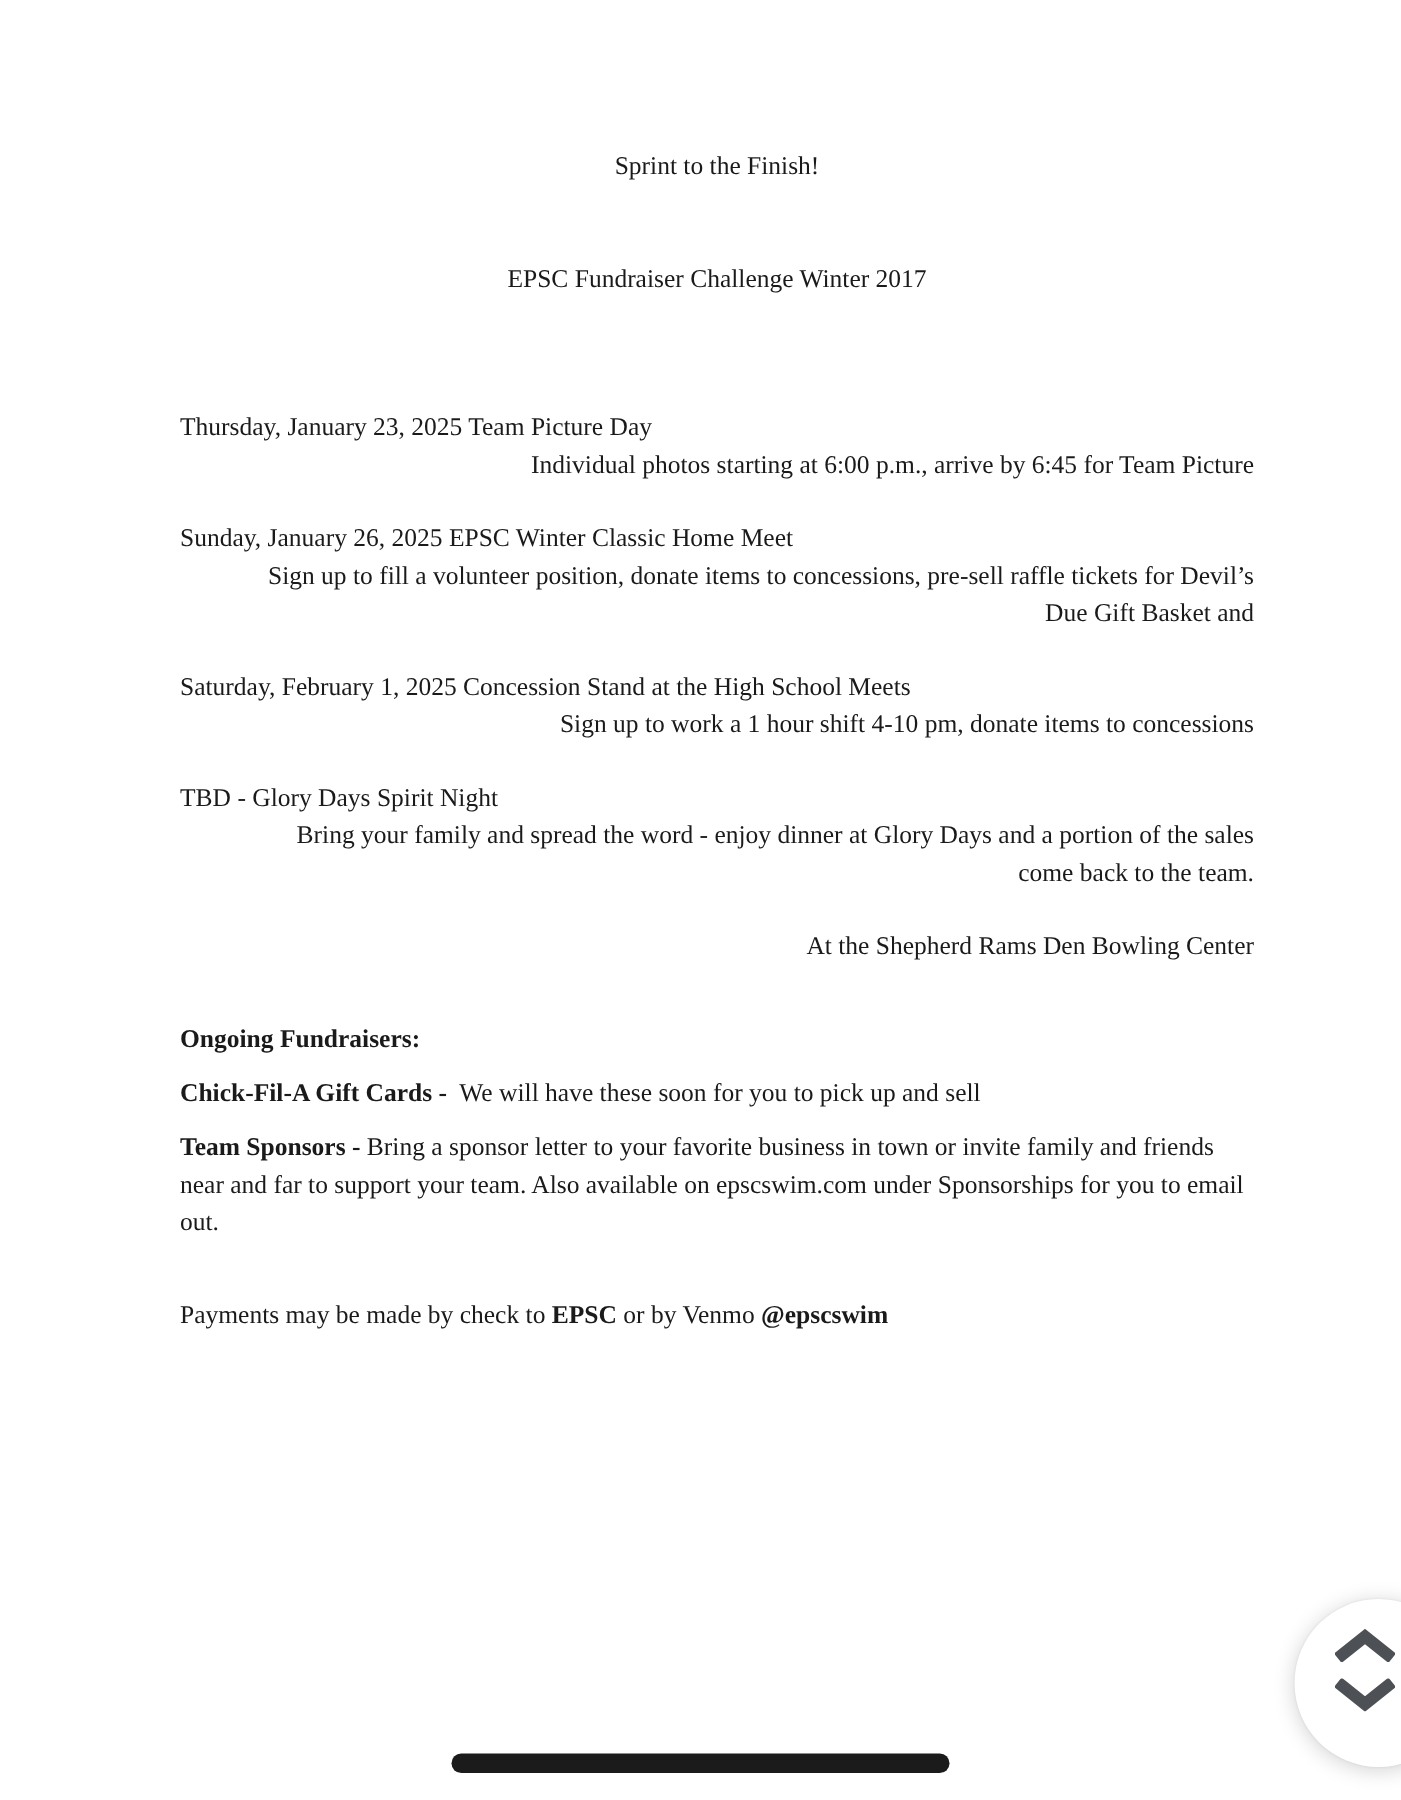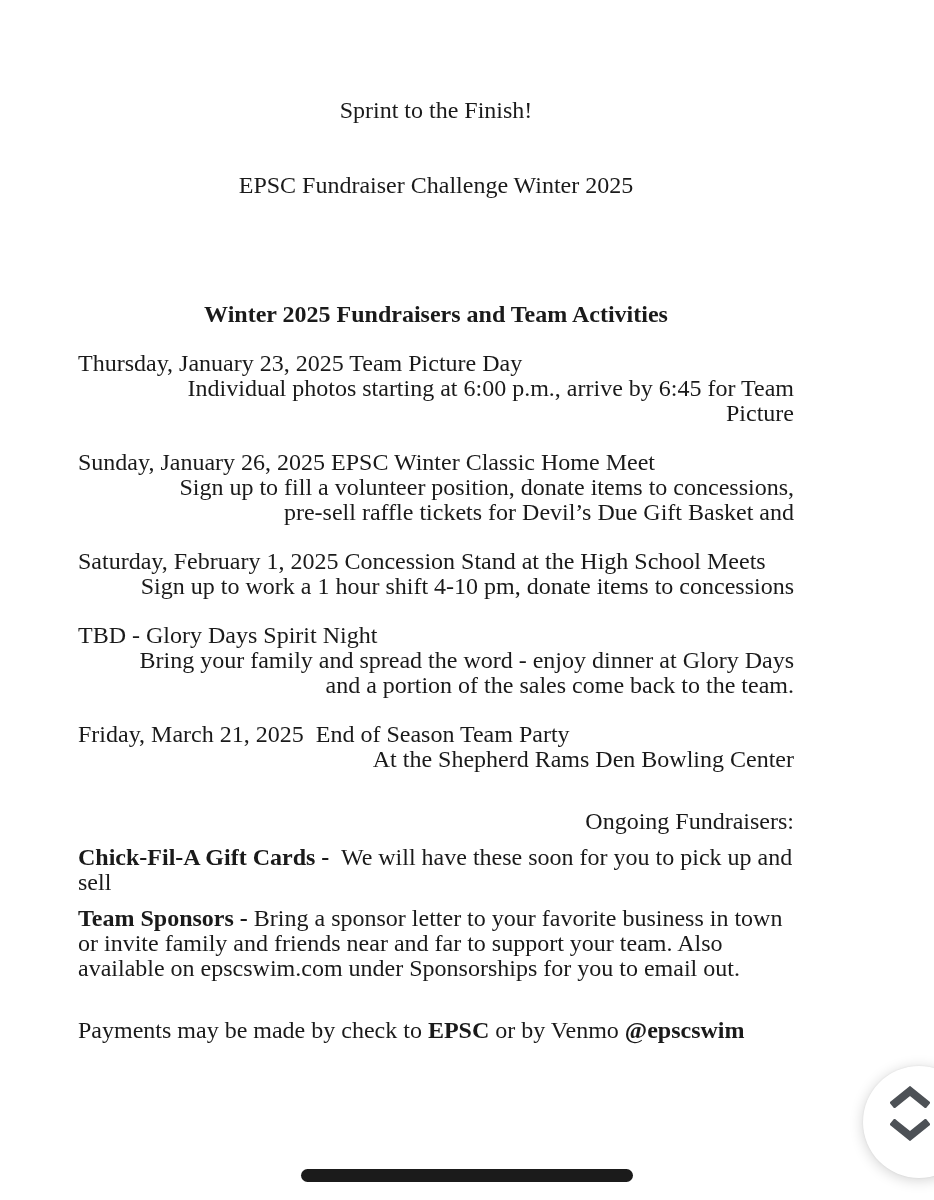--- a/index.html
+++ b/index.html
@@ -6,23 +6,23 @@
     margin: 0;
     padding: 0;
     width: 934px;
     height: 1200px;
     overflow: hidden;
     background: #ffffff;
   }
   .page {
     position: relative;
     width: 716px;
-    margin-left: 78px;
+    margin-left: 120px;
     font-family: "Liberation Serif", "DejaVu Serif", serif;
-    font-size: 24px;
+    font-size: 17px;
     line-height: 25px;
     color: #1a1a1a;
   }
   .page * { margin: 0; padding: 0; }
   .doc-title {
     margin-top: 48px;
     text-align: center;
     white-space: pre-wrap;
   }
   .section-heading {
@@ -37,23 +37,22 @@
     font-weight: 400;
     white-space: pre-wrap;
   }
   .ev-d {
     text-indent: 58px;
     white-space: pre-wrap;
     text-align: right;
   }
   .ongoing-h {
     margin-top: 37px;
-    font-weight: 400;
+    font-weight: 700;
     white-space: pre-wrap;
-    text-align: right;
   }
   .ongoing {
     margin-top: 11px;
     white-space: pre-wrap;
   }
   .payments {
     margin-top: 37px;
     white-space: pre-wrap;
   }
   .b { font-weight: 700; }
@@ -95,24 +94,23 @@
     background: #1b1b1b;
   }
 </style>
 </head>
 <body>
 
 <div class="page">
 
   <div class="doc-title">
     <div>Sprint to the Finish!</div>
-    <div>EPSC Fundraiser Challenge Winter 2025</div>
+    <div>EPSC Fundraiser Challenge Winter 2017</div>
   </div>
 
-  <div class="section-heading">Winter 2025 Fundraisers and Team Activities</div>
 
   <section class="event">
     <div class="ev-h">Thursday, January 23, 2025 Team Picture Day</div>
     <p class="ev-d">Individual photos starting at 6:00 p.m., arrive by 6:45 for Team Picture</p>
   </section>
 
   <section class="event">
     <div class="ev-h">Sunday, January 26, 2025 EPSC Winter Classic Home Meet</div>
     <p class="ev-d">Sign up to fill a volunteer position, donate items to concessions, pre-sell raffle tickets for Devil’s Due Gift Basket and</p>
   </section>
@@ -122,21 +120,20 @@
     <p class="ev-d">Sign up to work a 1 hour shift 4-10 pm, donate items to concessions</p>
   </section>
 
 
   <section class="event">
     <div class="ev-h">TBD - Glory Days Spirit Night</div>
     <p class="ev-d">Bring your family and spread the word - enjoy dinner at Glory Days and a portion of the sales come back to the team.</p>
   </section>
 
   <section class="event">
-    <div class="ev-h">Friday, March 21, 2025  End of Season Team Party</div>
     <p class="ev-d">At the Shepherd Rams Den Bowling Center</p>
   </section>
 
   <div class="ongoing-h">Ongoing Fundraisers:</div>
 
   <p class="ongoing"><span class="b">Chick-Fil-A Gift Cards - </span><span> We will have these soon for you to pick up and sell</span></p>
 
   <p class="ongoing"><span class="b">Team Sponsors - </span><span>Bring a sponsor letter to your favorite business in town or invite family and friends near and far to support your team. Also available on epscswim.com under Sponsorships for you to email out.</span></p>
 
   <p class="payments"><span>Payments may be made by check to </span><span class="b">EPSC</span><span> or by Venmo </span><span class="b">@epscswim</span></p>

